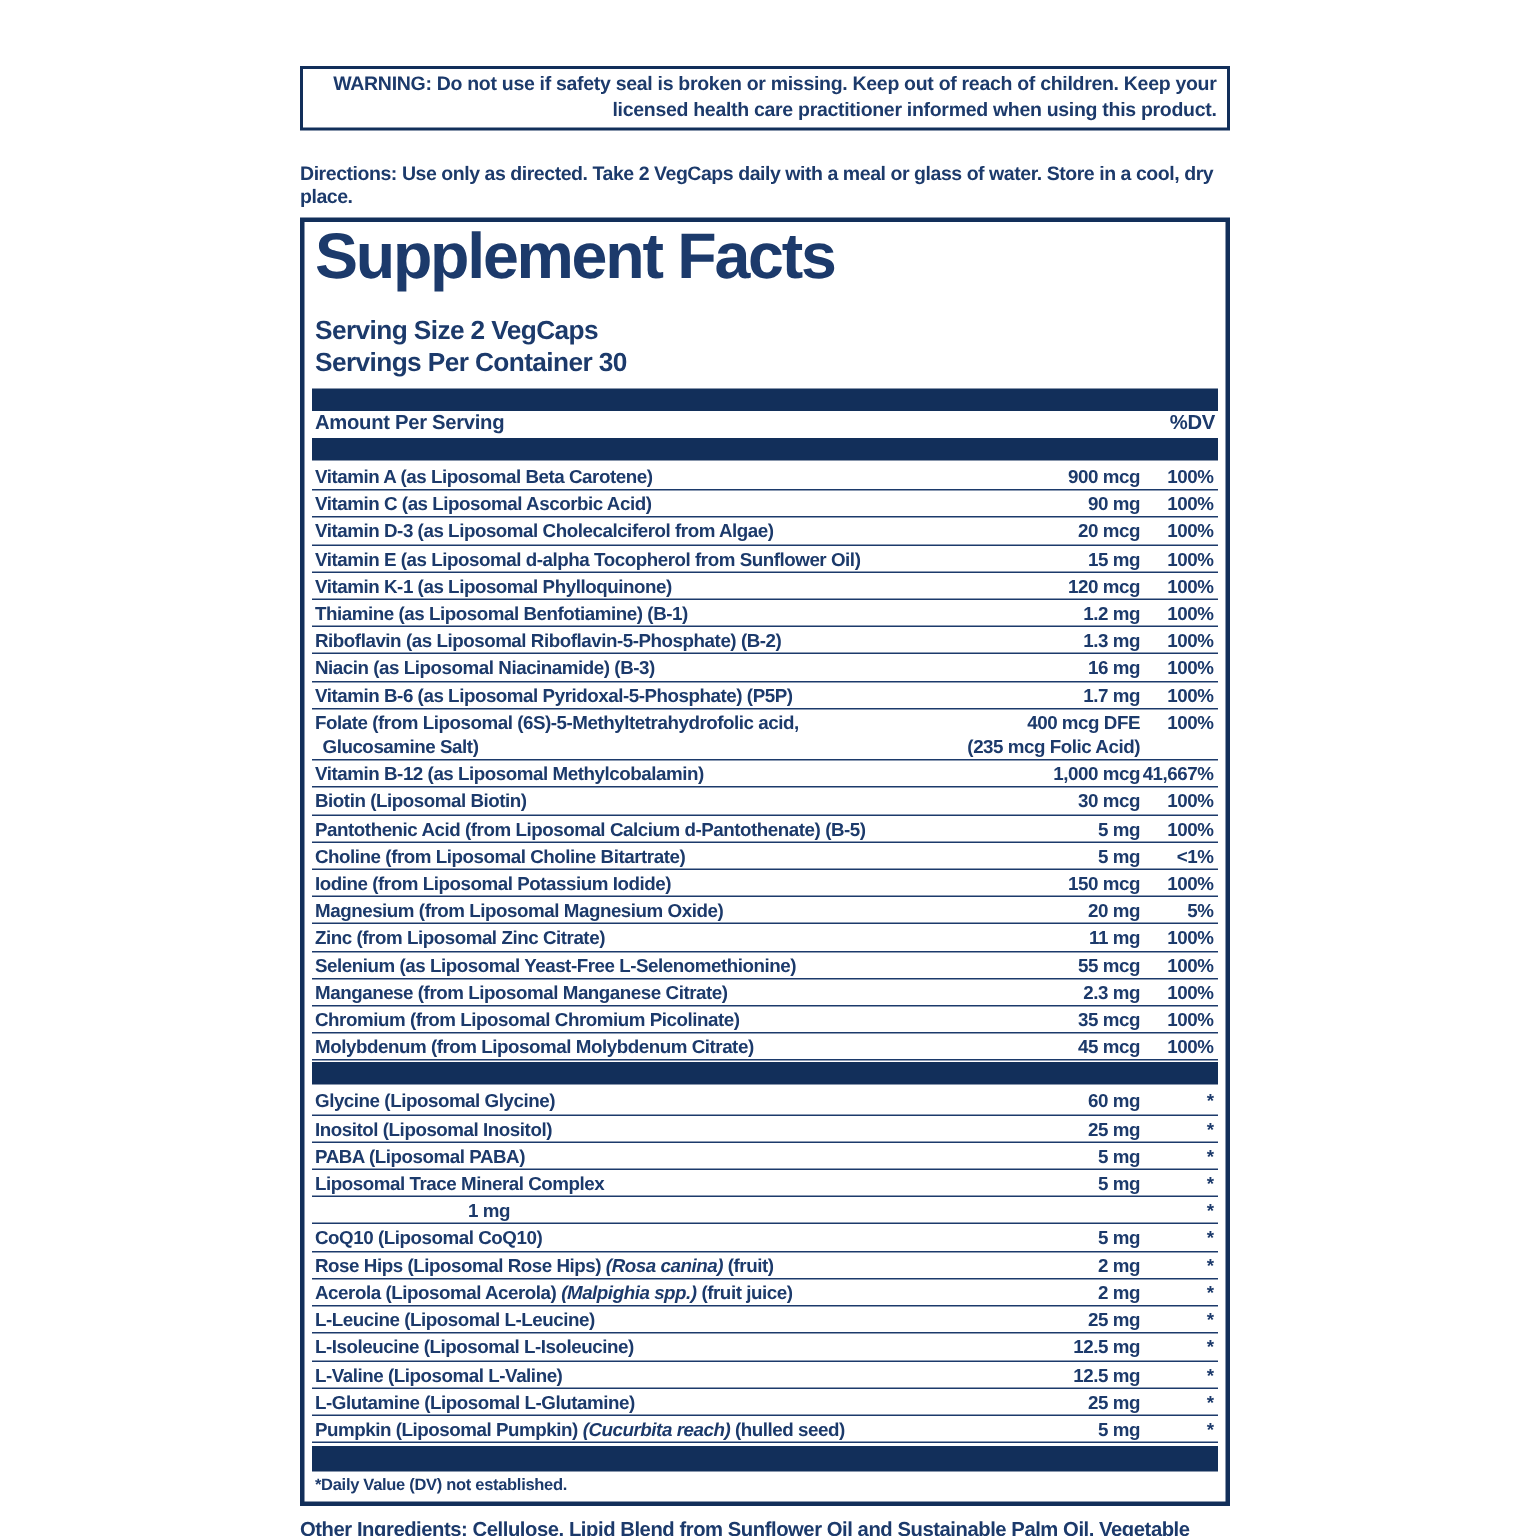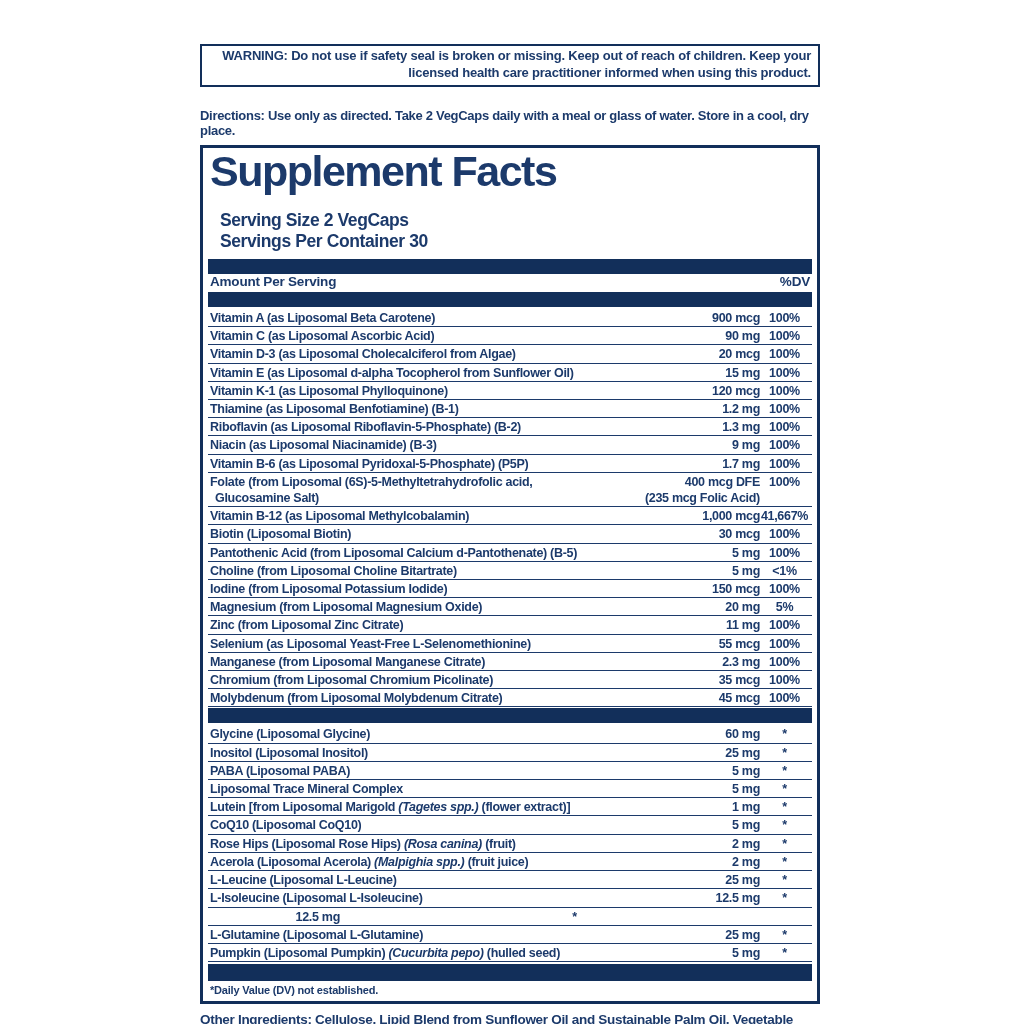--- a/index.html
+++ b/index.html
@@ -6,34 +6,34 @@
     font-family:"Liberation Sans","DejaVu Sans",sans-serif;color:#1c3a6b;}
   #label{position:absolute;left:200px;top:44px;width:620px;}
   
   #warning-box{border:2px solid #122f5a;padding:2px 7px 4px 7px;font-size:13px;line-height:16.5px;
     font-weight:bold;letter-spacing:-0.2px;text-align:right;}
   
   #directions{margin-top:21px;font-size:13px;line-height:15px;font-weight:bold;letter-spacing:-0.3px;}
   
   #facts-box{margin-top:7px;border:3px solid #122f5a;padding:2px 5px 3px 5px;}
   #facts-title{font-size:43px;font-weight:bold;letter-spacing:-1.5px;line-height:42px;margin:0 0 18px 2px;}
-  .serving-line{font-size:17.5px;font-weight:bold;letter-spacing:-0.4px;line-height:21px;margin-left:12px;}
+  .serving-line{font-size:17.5px;font-weight:bold;letter-spacing:-0.4px;line-height:21px;margin-left:2px;}
   .bar{background:#122f5a;height:15px;}
   #bar1{margin-top:7px;}
   #col-header{display:flex;justify-content:space-between;font-size:13.5px;font-weight:bold;
     padding:0 2px 3px 2px;letter-spacing:-0.2px;}
   #bar2{margin-bottom:2px;}
   
   .row{display:flex;align-items:flex-start;border-bottom:1px solid #1c3a6b;
     font-size:12.5px;font-weight:bold;letter-spacing:-0.3px;line-height:16.2px;
     padding:1px 2px 0 2px;box-sizing:border-box;min-height:17.4px;}
   .name{width:416px;padding-right:4px;}
   .name2{padding-left:5px;}
   .amt{width:130px;text-align:right;}
-  .dv{flex:1;text-align:center;padding-right:1px;}
+  .dv{flex:1;text-align:right;padding-right:1px;}
   #bar3{margin-top:1px;margin-bottom:2px;}
   #bar4{margin-top:2px;height:17px;}
   #footnote{font-size:11px;font-weight:bold;letter-spacing:-0.2px;padding:3px 2px 2px 2px;}
   
   #other-ingredients{margin-top:7px;font-size:13.5px;line-height:18.5px;font-weight:bold;letter-spacing:-0.3px;}
 </style>
 </head>
 <body>
 
 <div id="label">
@@ -106,21 +106,21 @@
         <div class="row">
           <div class="name"><span>Riboflavin (as Liposomal Riboflavin-5-Phosphate) (B-2)</span></div>
           <div class="amt">
             <div>1.3 mg</div>
           </div>
           <div class="dv">100%</div>
         </div>
         <div class="row">
           <div class="name"><span>Niacin (as Liposomal Niacinamide) (B-3)</span></div>
           <div class="amt">
-            <div>9 mg</div>
+            <div>16 mg</div>
           </div>
           <div class="dv">100%</div>
         </div>
         <div class="row">
           <div class="name"><span>Vitamin B-6 (as Liposomal Pyridoxal-5-Phosphate) (P5P)</span></div>
           <div class="amt">
             <div>1.7 mg</div>
           </div>
           <div class="dv">100%</div>
         </div>
@@ -236,21 +236,20 @@
           <div class="dv">*</div>
         </div>
         <div class="row">
           <div class="name"><span>Liposomal Trace Mineral Complex</span></div>
           <div class="amt">
             <div>5 mg</div>
           </div>
           <div class="dv">*</div>
         </div>
         <div class="row">
-          <div class="name"><span>Lutein [from Liposomal Marigold </span><i>(Tagetes spp.)</i><span> (flower extract)]</span></div>
           <div class="amt">
             <div>1 mg</div>
           </div>
           <div class="dv">*</div>
         </div>
         <div class="row">
           <div class="name"><span>CoQ10 (Liposomal CoQ10)</span></div>
           <div class="amt">
             <div>5 mg</div>
           </div>
@@ -278,34 +277,35 @@
           <div class="dv">*</div>
         </div>
         <div class="row">
           <div class="name"><span>L-Isoleucine (Liposomal L-Isoleucine)</span></div>
           <div class="amt">
             <div>12.5 mg</div>
           </div>
           <div class="dv">*</div>
         </div>
         <div class="row">
+          <div class="name"><span>L-Valine (Liposomal L-Valine)</span></div>
           <div class="amt">
             <div>12.5 mg</div>
           </div>
           <div class="dv">*</div>
         </div>
         <div class="row">
           <div class="name"><span>L-Glutamine (Liposomal L-Glutamine)</span></div>
           <div class="amt">
             <div>25 mg</div>
           </div>
           <div class="dv">*</div>
         </div>
         <div class="row">
-          <div class="name"><span>Pumpkin (Liposomal Pumpkin) </span><i>(Cucurbita pepo)</i><span> (hulled seed)</span></div>
+          <div class="name"><span>Pumpkin (Liposomal Pumpkin) </span><i>(Cucurbita reach)</i><span> (hulled seed)</span></div>
           <div class="amt">
             <div>5 mg</div>
           </div>
           <div class="dv">*</div>
         </div>
       </div>
 
     <div class="bar" id="bar4"></div>
 
     <div id="footnote">*Daily Value (DV) not established.</div>

